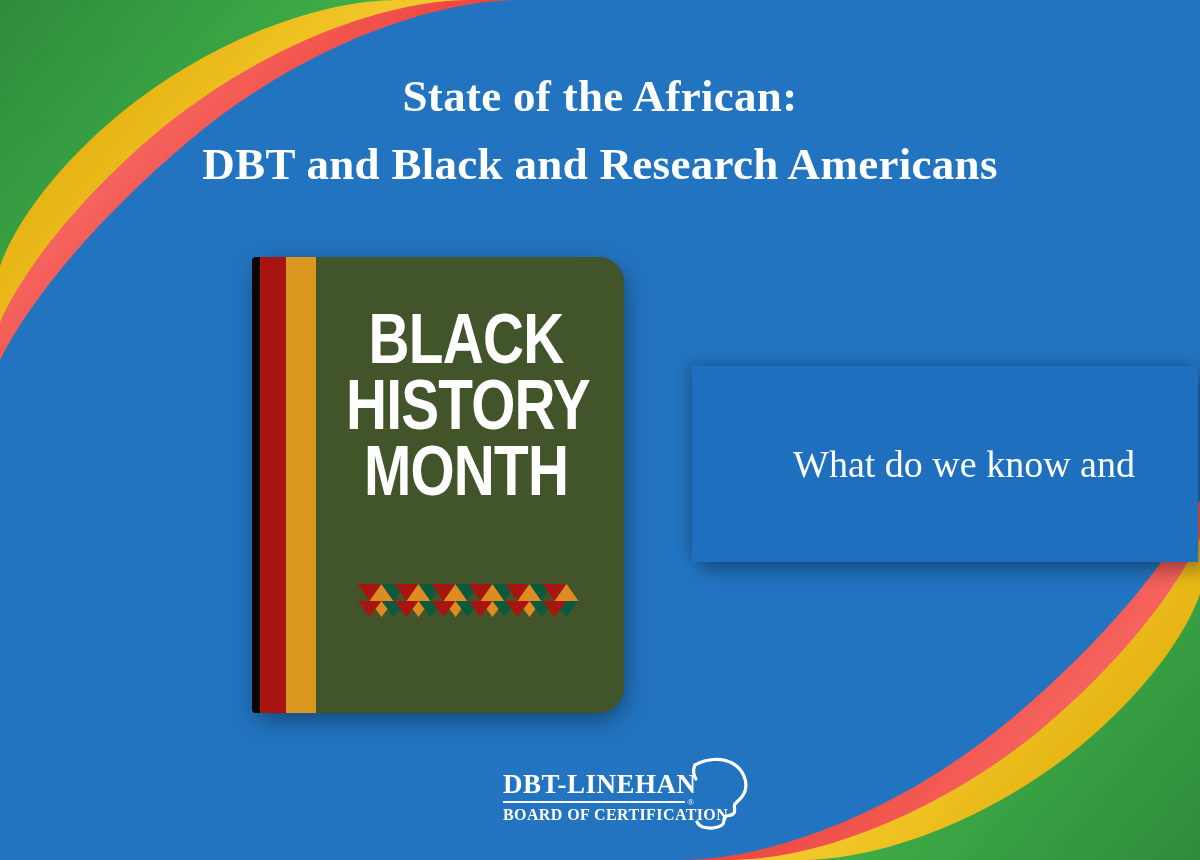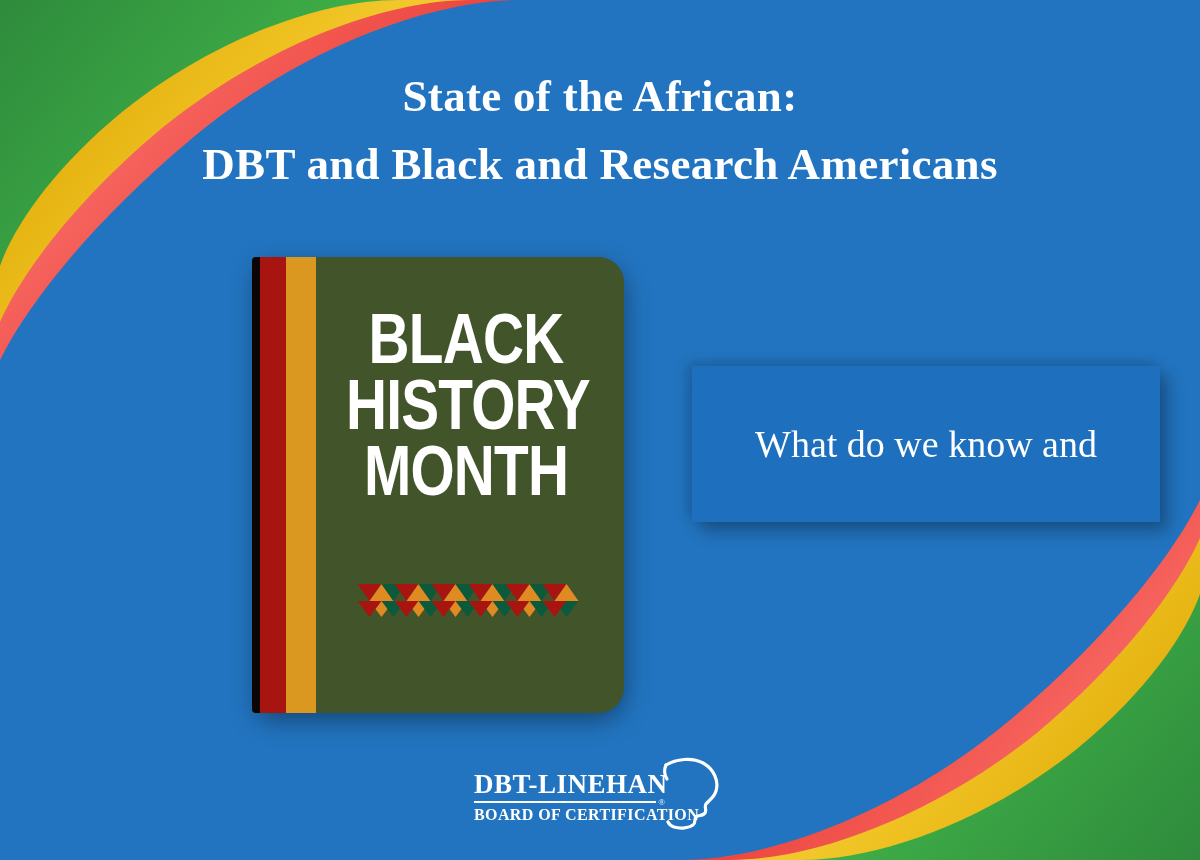--- a/index.html
+++ b/index.html
@@ -115,29 +115,30 @@
     height: 40px;
   }
   .tri-band svg { display: block; width: 225px; height: 40px; }
 
   
   .callout {
     position: absolute;
     left: 692px;
     top: 366px;
     width: 468px;
-    height: 156px;
+    height: 196px;
     background: #1E70BE;
     box-shadow: 8px 9px 16px rgba(0,0,0,0.30),
                -5px -4px 12px rgba(0,0,0,0.16);
     display: flex;
     flex-direction: column;
     align-items: center;
     justify-content: center;
     color: #ffffff;
+    padding-left: 38px;
   }
   .callout-line {
     font-family: "Liberation Serif", "DejaVu Serif", serif;
     font-size: 38px;
     line-height: 54px;
     color: #ffffff;
     text-align: center;
     white-space: nowrap;
   }
 
@@ -149,20 +150,21 @@
     width: 252px;
     height: 78px;
     display: flex;
     align-items: center;
   }
   .logo-text {
     display: flex;
     flex-direction: column;
     align-items: stretch;
     width: 182px;
+    margin-left: 29px;
   }
   .logo-top {
     font-family: "Liberation Serif", "DejaVu Serif", serif;
     font-weight: bold;
     font-size: 27px;
     line-height: 30px;
     letter-spacing: 0.5px;
     color: #ffffff;
     white-space: nowrap;
   }

